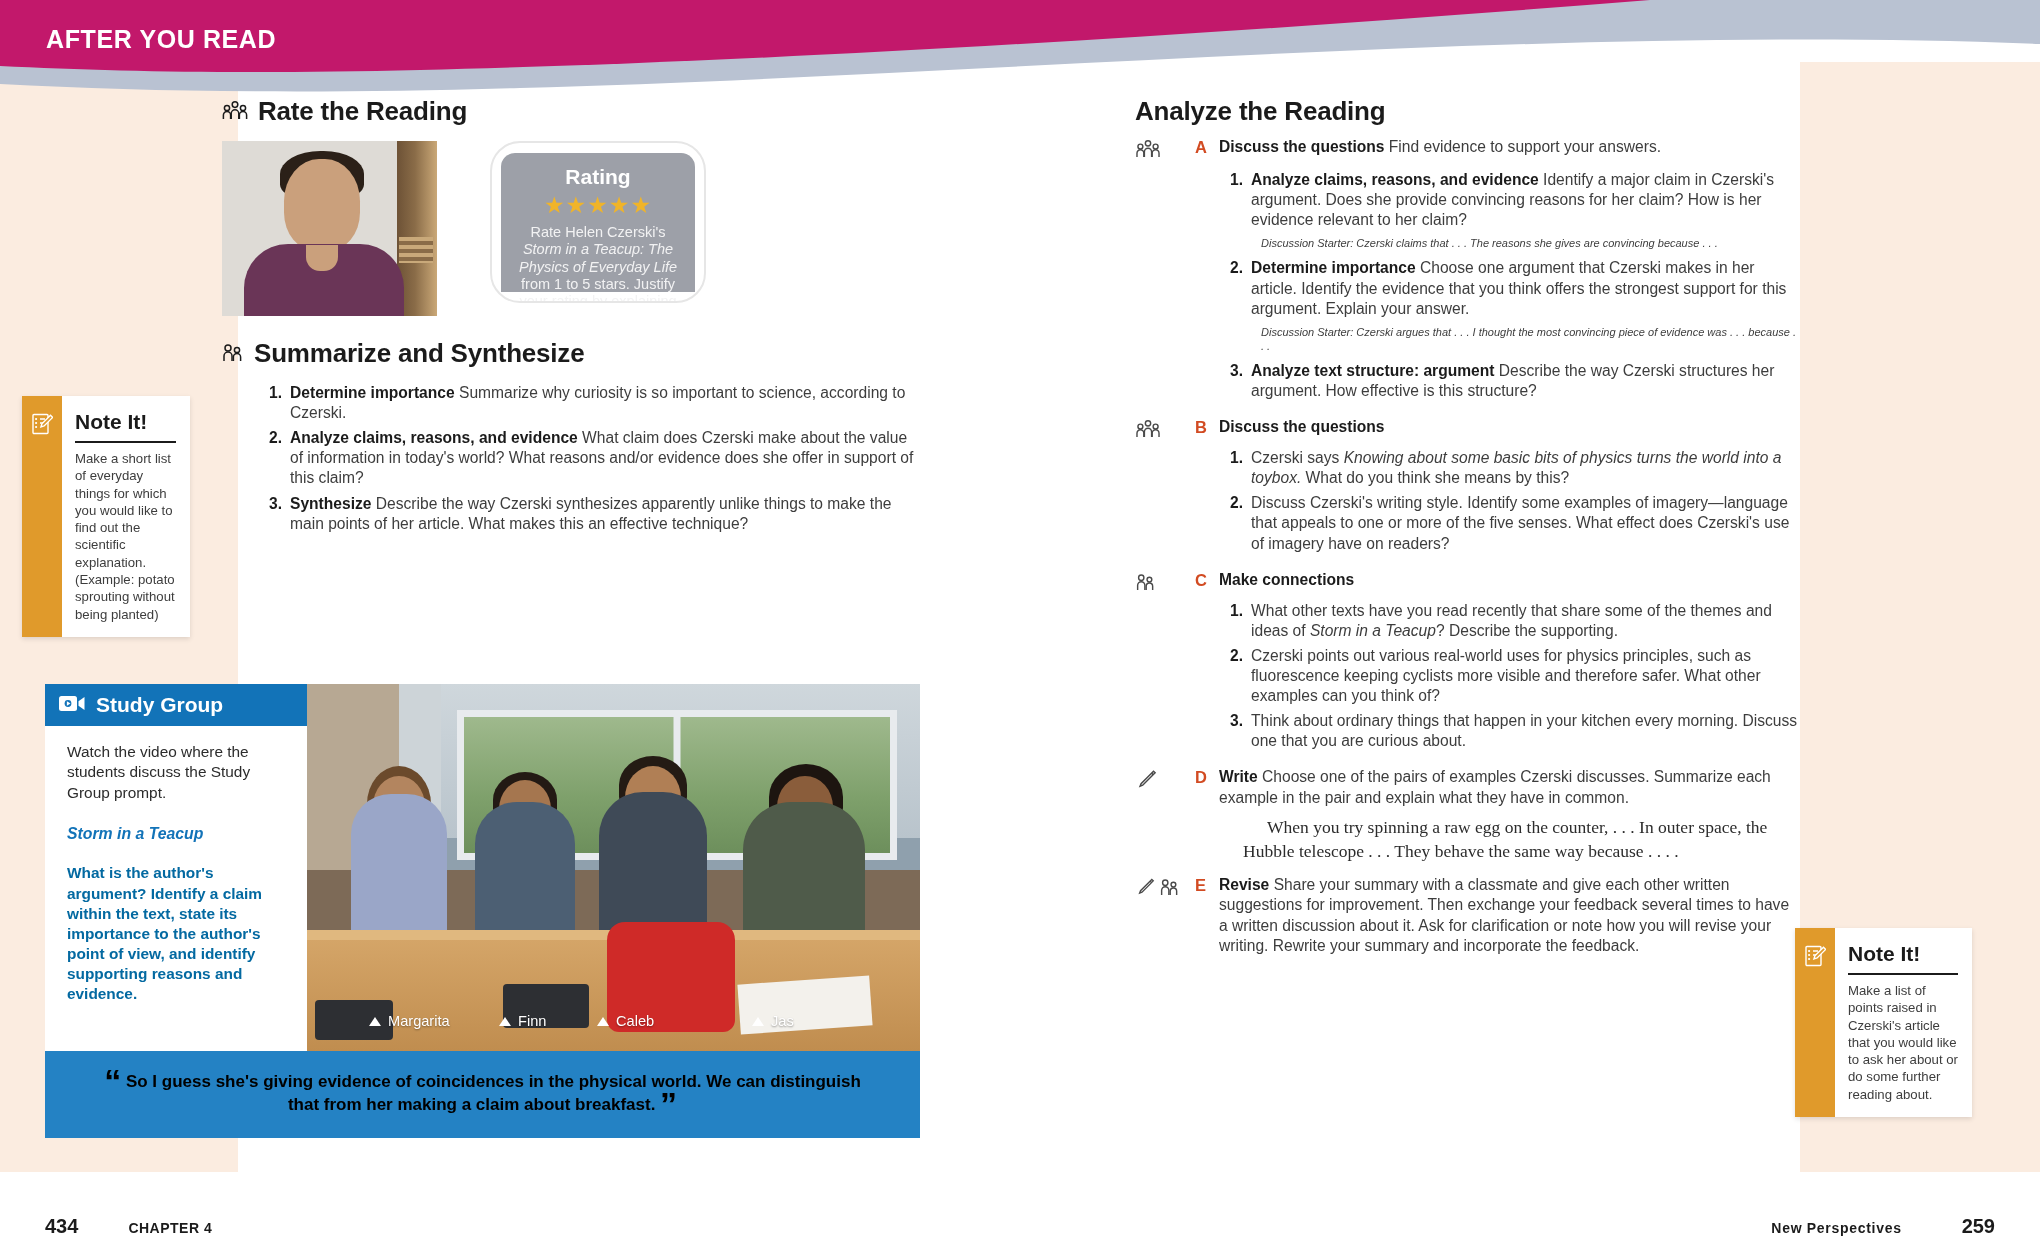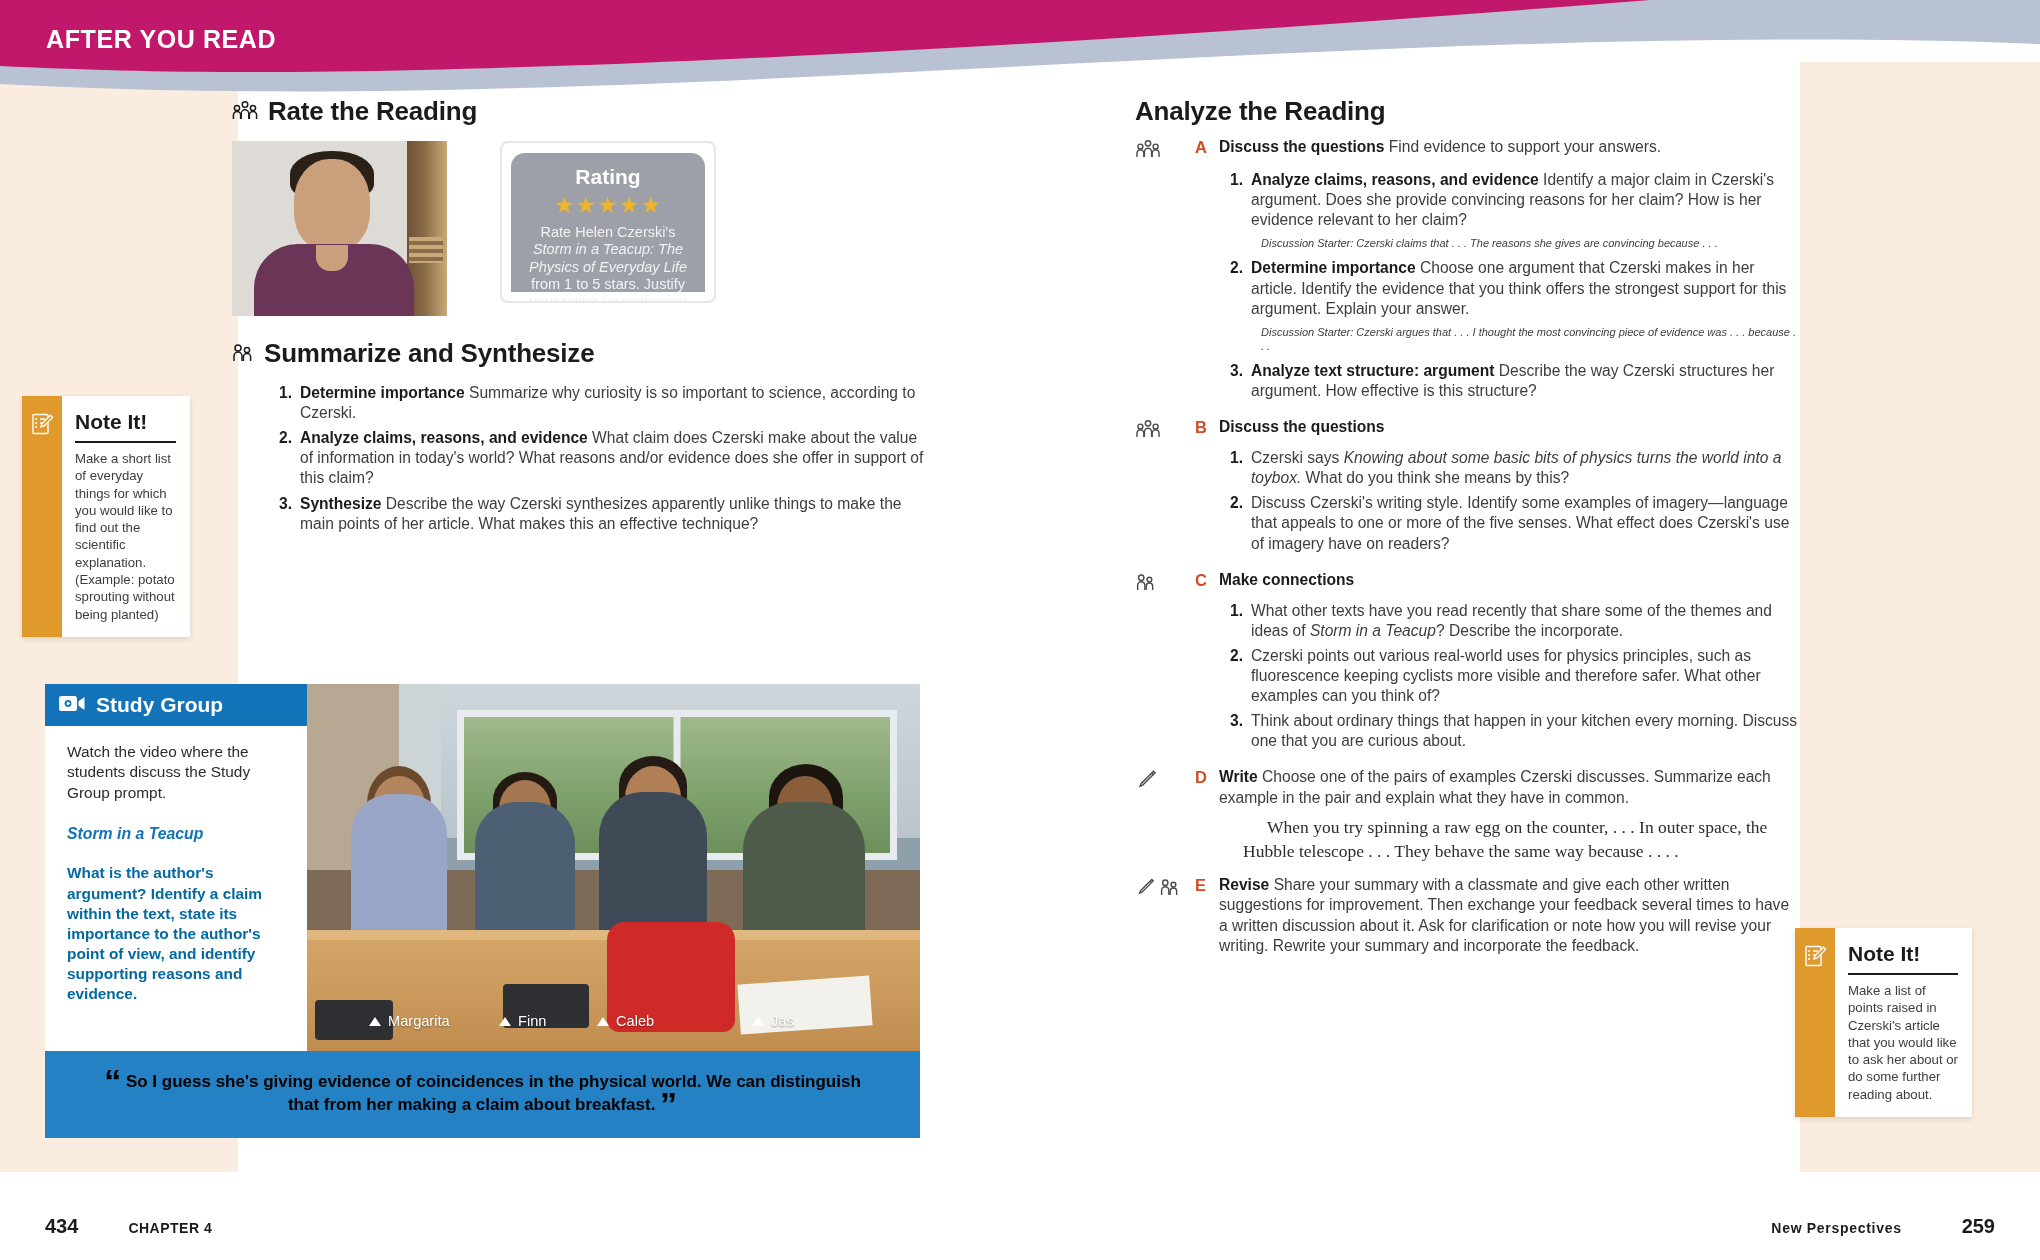--- a/index.html
+++ b/index.html
@@ -24,21 +24,21 @@
   .cream-left {
     position: absolute; left: 0; top: 62px; width: 238px; height: 1110px;
     background: #fbece0;
   }
   .cream-right {
     position: absolute; right: 0; top: 62px; width: 240px; height: 1110px;
     background: #fbece0;
   }
 
   
-  .col-left { position: absolute; left: 232px; top: 96px; width: 700px; }
+  .col-left { position: absolute; left: 222px; top: 96px; width: 700px; }
   .col-right { position: absolute; left: 1135px; top: 96px; width: 665px; }
 
   
   .sec-head {
     display: flex; align-items: center; gap: 10px;
     font-size: 26px; font-weight: bold; color: #1b1b1b;
     margin-bottom: 14px;
   }
   .sec-head.plain { margin-left: 0; }
   .sec-head .htext { letter-spacing: -0.2px; }
@@ -72,21 +72,21 @@
   .photo .torso {
     position: absolute; left: 22px; top: 103px; width: 160px; height: 80px;
     background: #6a3557; border-radius: 44px 44px 0 0;
   }
   .photo .collar {
     position: absolute; left: 84px; top: 104px; width: 32px; height: 26px;
     background: #caa07c; border-radius: 0 0 14px 14px;
   }
 
   .rating-card-outer {
-    width: 216px; border: 2px solid #e6e6e6; border-radius: 8px;
+    width: 216px; border: 2px solid #e6e6e6; border-radius: 30px;
     padding: 10px 9px 9px 9px; background: #ffffff;
     height: 162px; overflow: hidden;
   }
   .rating-card {
     background: #9da0a8; border-radius: 14px 14px 0 0;
     padding: 12px 12px 14px 12px; height: 100%;
     text-align: center; color: #ffffff;
   }
   .rating-title { font-size: 21px; font-weight: bold; margin-bottom: 4px; }
   .stars { font-size: 23px; color: #f0b429; letter-spacing: 1px; line-height: 1.1; }
@@ -473,21 +473,21 @@
           </svg>
         </span>
       </div>
       <div class="li-letter">C</div>
       <div class="li-text">
         <b>Make connections</b>
       </div>
     </div>
     <ol class="qlist" style="margin-left:84px;margin-top:6px">
       <li>
-        <span class="num">1.</span><span>What other texts have you read recently that share some of the themes and ideas of </span><i>Storm in a Teacup</i><span>? Describe the incorporate.</span>
+        <span class="num">1.</span><span>What other texts have you read recently that share some of the themes and ideas of </span><i>Storm in a Teacup</i><span>? Describe the supporting.</span>
       </li>
       <li>
         <span class="num">2.</span><span>Czerski points out various real-world uses for physics principles, such as fluorescence keeping cyclists more visible and therefore safer. What other examples can you think of?</span>
       </li>
       <li>
         <span class="num">3.</span><span>Think about ordinary things that happen in your kitchen every morning. Discuss one that you are curious about.</span>
       </li>
     </ol>
 
     <div class="letter-item">

